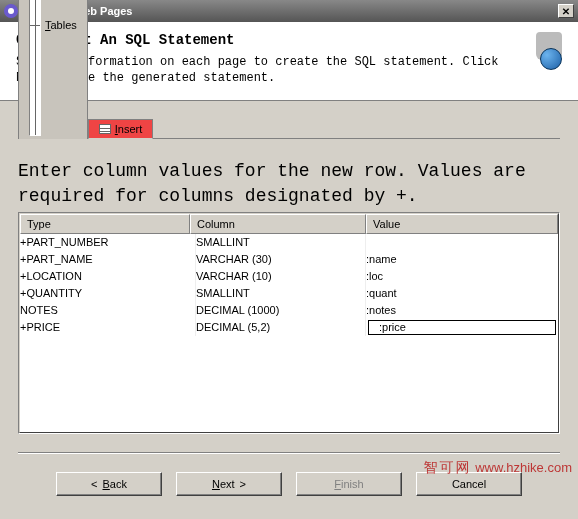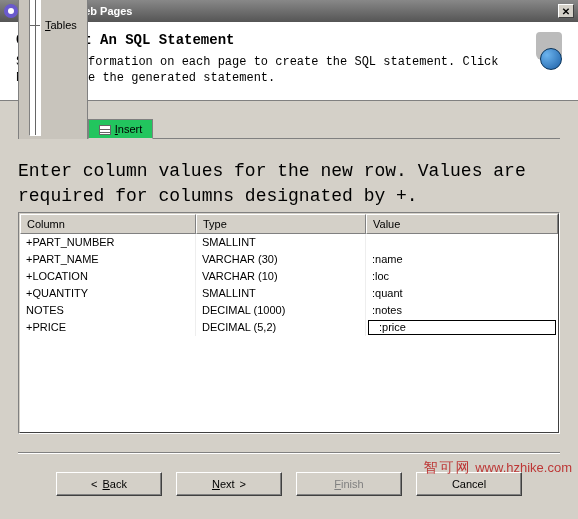--- a/index.html
+++ b/index.html
@@ -15,38 +15,38 @@
   .header-text h1 { font-size: 14px; font-weight: bold; margin-bottom: 6px; }
   .header-text p { font-size: 12px; line-height: 1.35; }
   .header-icon { margin-left:auto; width:42px; height:38px; position:relative; }
   .header-icon .cyl { position:absolute; width:26px; height:28px; left:2px; top:0; background:#bbb; border-radius:4px 4px 6px 6px; }
   .header-icon .globe { position:absolute; width:22px; height:22px; right:0; bottom:0; background: radial-gradient(circle at 30% 30%, #6cb4ee, #1c5fa6); border-radius:50%; border:1px solid #08335a; }
   
   .body-area { padding: 14px 18px 8px 18px; }
   
   .tabs { display:flex; align-items:flex-end; border-bottom:1px solid #808080; margin-bottom:20px; height:24px; }
   .tab { display:flex; align-items:center; gap:4px; padding: 3px 10px; border:1px solid #808080; border-bottom:none; background:#d4d0c8; position:relative; top:1px; font-family: Tahoma, sans-serif; font-size:11px; cursor:pointer; }
-  .tab.active { background:#22c55e; border-bottom:1px solid #d4d0c8;align-items:flex-end; }
+  .tab.active { background:#ef4444; border-bottom:1px solid #d4d0c8; }
   .tab:not(.active){ background:#c8c4bc; margin-top:2px; }
   .tab-ico { width:12px; height:10px; background:#fff; border:1px solid #666; position:relative; }
   .tab-ico.grid::before{content:"";position:absolute;left:0;right:0;top:50%;height:1px;background:#666;}
   .tab-ico.grid::after{content:"";position:absolute;top:0;bottom:0;left:50%;width:1px;background:#666;}
   .tab-ico.insert::before{content:"";position:absolute;left:0;right:0;top:3px;height:1px;background:#666;box-shadow:0 3px 0 #666;}
   .tab .underline { text-decoration: underline; }
   
   .instruction { font-size:18px; line-height:1.35; margin-bottom:4px; }
   
   .grid { border:1px solid #808080; border-right-color:#fff; border-bottom-color:#fff; background:#fff; height:222px; overflow:hidden; }
   .grid-inner { border:1px solid #404040; border-left-color:#d4d0c8; border-top-color:#d4d0c8; height:100%; display:flex; flex-direction:column; }
   .ghead { display:flex; background:#d4d0c8; font-family: Tahoma, sans-serif; font-size:11px; }
   .gh { padding:3px 6px; border:1px solid; border-color:#fff #808080 #808080 #fff; }
   .col1 { width:176px; } .col2 { width:170px; } .col3 { flex:1; }
   .grow-area { flex:1; overflow:auto; }
   .grow { display:flex; font-family: Tahoma, sans-serif; font-size:11px; height:17px; align-items:center; }
-  .grow > div { padding: 1px 6px; height:100%; display:flex; align-items:center; }
+  .grow > div { padding: 1px 0; height:100%; display:flex; align-items:center; }
   .grow .c1 { width:176px; border-right:1px solid #eee; } 
   .grow .c2 { width:170px; border-right:1px solid #eee; } 
   .grow .c3 { flex:1; }
   .val-input { font-family: Tahoma, sans-serif; font-size:11px; border:1px solid #000; width:100%; height:15px; padding:0 10px; background:#fff; }
   
   .divider { height:2px; margin:18px 0 10px 0; border-top:1px solid #808080; border-bottom:1px solid #fff; }
   
   .btn-row { display:flex; gap:14px; justify-content:center; padding: 0 0 14px 0; font-family: Tahoma, sans-serif; font-size:11px; }
   .btn { width:106px; height:24px; display:flex; align-items:center; justify-content:center; gap:5px; background:#d4d0c8; border:1px solid #fff; border-right-color:#404040; border-bottom-color:#404040; box-shadow: inset -1px -1px 0 #808080, inset 1px 1px 0 #d4d0c8; cursor:pointer; }
   .btn.disabled { color:#808080; cursor:default; }
@@ -85,22 +85,22 @@
       <span class="tab-ico insert"></span>
       <span><span class="underline">I</span><span>nsert</span></span>
     </div>
   </div>
 
   <p class="instruction">Enter column values for the new row.  Values are required for columns designated by +.</p>
 
   <div class="grid">
     <div class="grid-inner">
       <div class="ghead">
+        <div class="gh col2">Type</div>
         <div class="gh col1">Column</div>
-        <div class="gh col2">Type</div>
         <div class="gh col3">Value</div>
       </div>
       <div class="grow-area" id="rows">
           <div class="grow">
             <div class="c1">+PART_NUMBER</div>
             <div class="c2">SMALLINT</div>
             <div class="c3"></div>
           </div>
           <div class="grow">
             <div class="c1">+PART_NAME</div>

